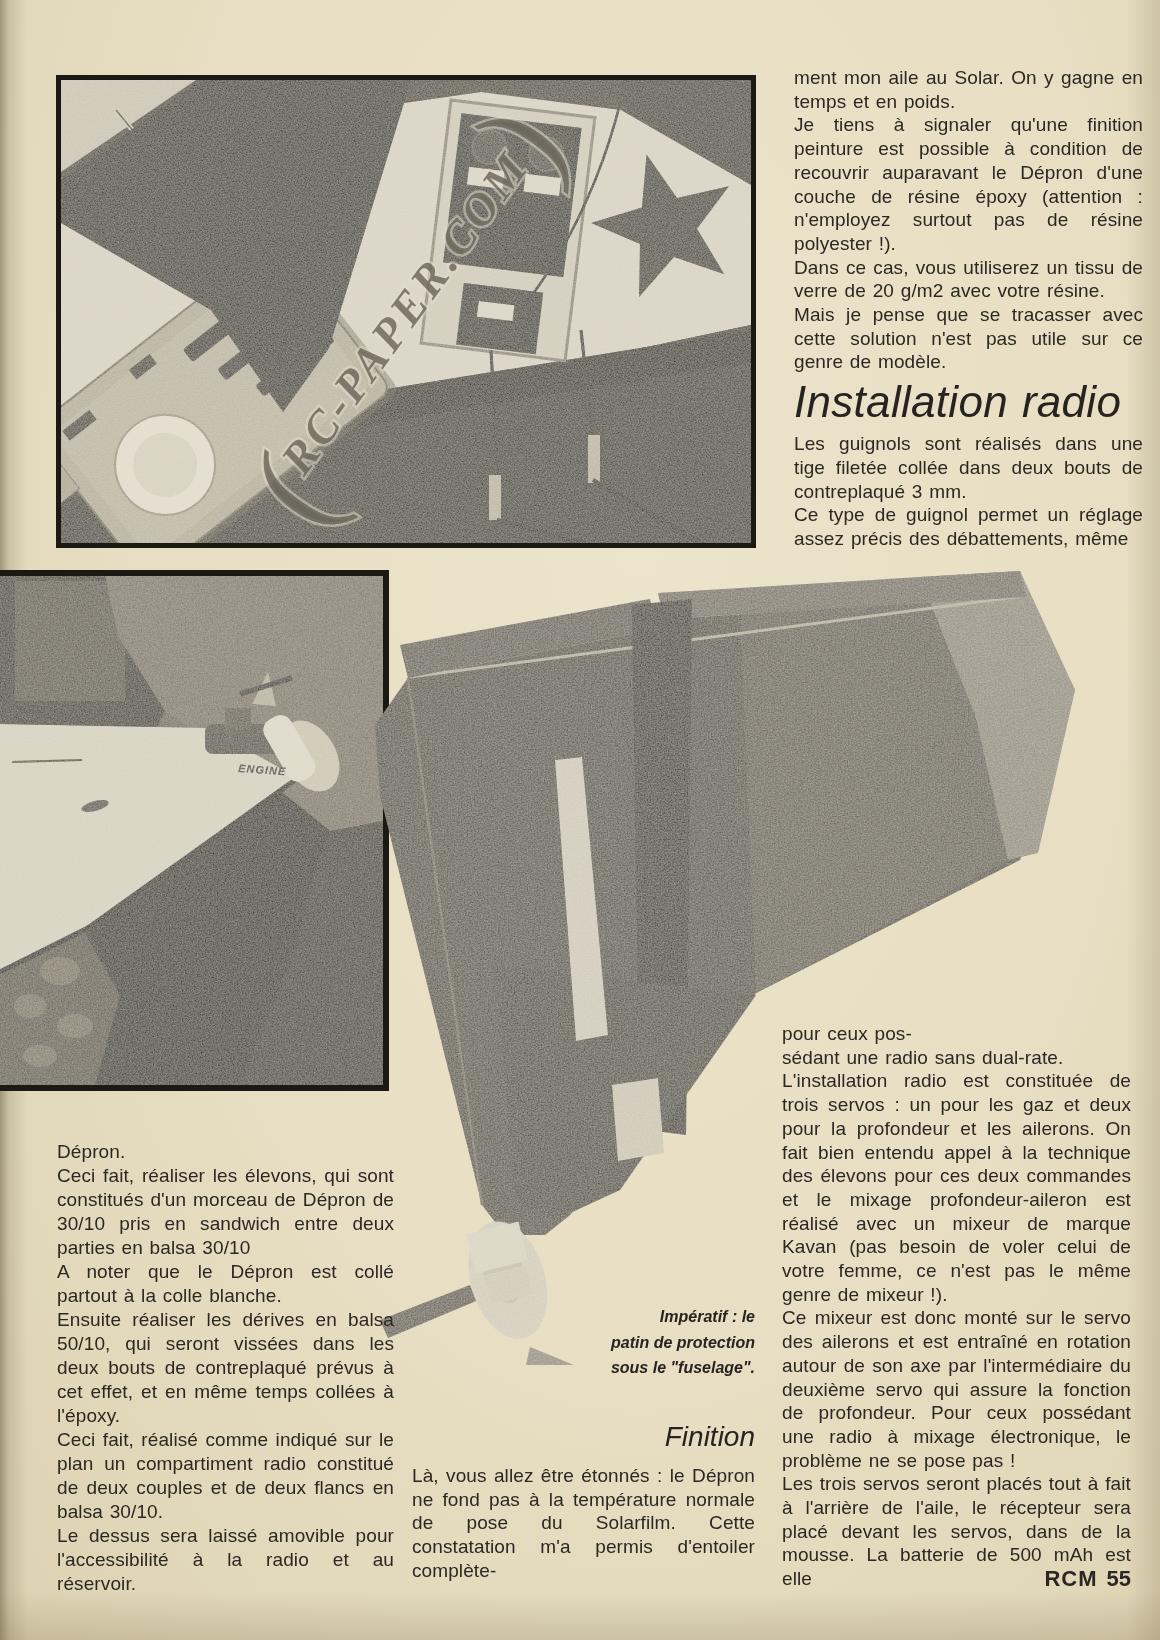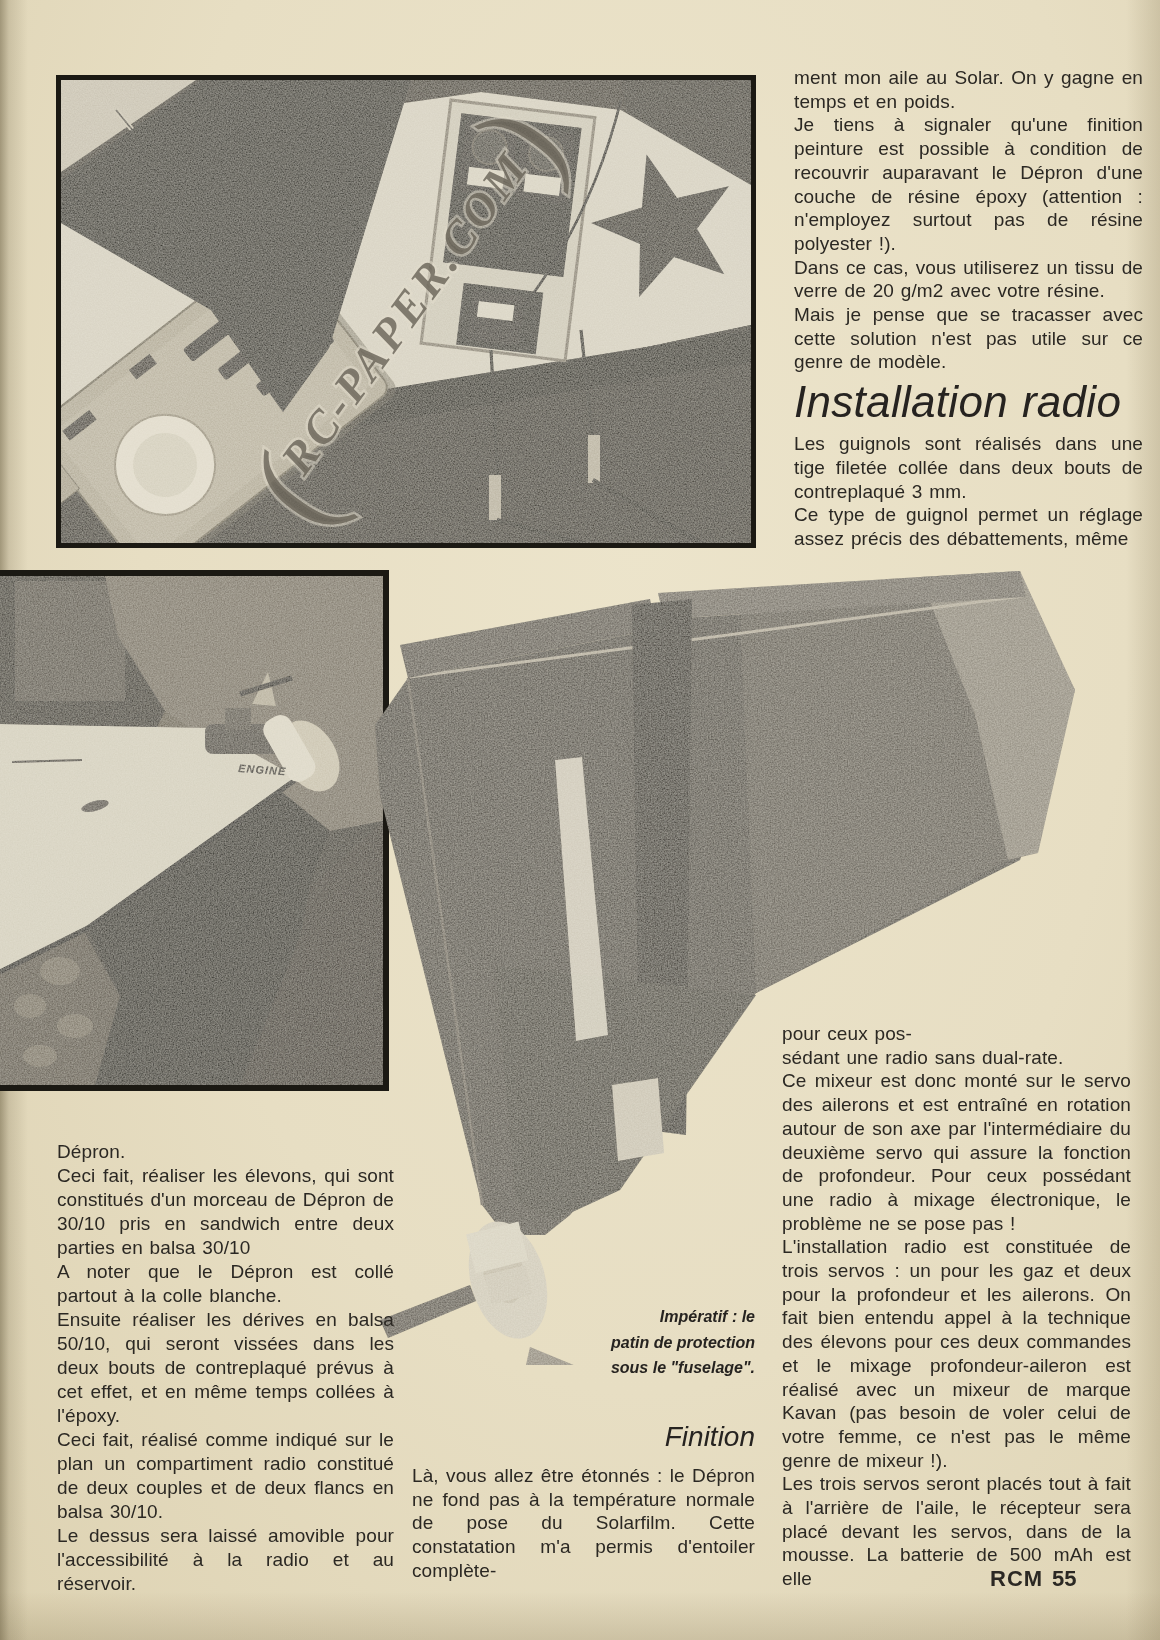--- a/index.html
+++ b/index.html
@@ -33,21 +33,21 @@
   #col-right-top{left:782px;top:66px;width:349px;margin-left:12px;}
   #col-right-bottom{left:782px;top:1022px;width:349px;}
   #col-left{left:57px;top:1140px;width:337px;line-height:24px;}
   #col-mid{left:412px;top:1464px;width:343px;}
   h2.section{font-style:italic;font-weight:400;font-size:44px;line-height:38px;margin:9px 0 11px 0;letter-spacing:.3px;text-align:left;color:#262320;}
   .wrap-line{text-align:left;}
   .caption{position:absolute;left:455px;top:1304px;width:300px;z-index:10;text-align:right;
     font-style:italic;font-weight:700;font-size:16px;line-height:25.5px;color:#262320;}
   .finition{position:absolute;left:455px;top:1420px;width:300px;z-index:10;text-align:right;
     font-style:italic;font-weight:400;font-size:28px;line-height:34px;color:#262320;}
-  .footer{position:absolute;left:990px;top:1566px;width:141px;z-index:10;text-align:left;font-size:22px;font-weight:700;}
+  .footer{position:absolute;left:990px;top:1566px;width:141px;z-index:10;text-align:right;font-size:22px;font-weight:700;}
   .footer .brand{letter-spacing:1px;}
   .footer .num{margin-left:9px;}
 </style>
 </head>
 <body>
 
 <div class="page">
 
   <div class="photo" id="photo-top">
     <svg viewBox="0 0 690 463" preserveAspectRatio="none">
@@ -205,22 +205,22 @@
     <p>Dans ce cas, vous utiliserez un tissu de verre de 20 g/m2 avec votre résine.</p>
     <p>Mais je pense que se tracasser avec cette solution n'est pas utile sur ce genre de modèle.</p>
     <h2 class="section">Installation radio</h2>
     <p>Les guignols sont réalisés dans une tige filetée collée dans deux bouts de contreplaqué 3 mm.</p>
     <p>Ce type de guignol permet un réglage assez précis des débattements, même</p>
   </div>
 
   <div class="col" id="col-right-bottom">
     <div class="wrap-line">pour ceux pos-</div>
     <div class="wrap-line">sédant une radio sans dual-rate.</div>
+    <p>L'installation radio est constituée de trois servos : un pour les gaz et deux pour la profondeur et les ailerons. On fait bien entendu appel à la technique des élevons pour ces deux commandes et le mixage profondeur-aileron est réalisé avec un mixeur de marque Kavan (pas besoin de voler celui de votre femme, ce n'est pas le même genre de mixeur !).</p>
     <p>Ce mixeur est donc monté sur le servo des ailerons et est entraîné en rotation autour de son axe par l'intermédiaire du deuxième servo qui assure la fonction de profondeur. Pour ceux possédant une radio à mixage électronique, le problème ne se pose pas !</p>
-    <p>L'installation radio est constituée de trois servos : un pour les gaz et deux pour la profondeur et les ailerons. On fait bien entendu appel à la technique des élevons pour ces deux commandes et le mixage profondeur-aileron est réalisé avec un mixeur de marque Kavan (pas besoin de voler celui de votre femme, ce n'est pas le même genre de mixeur !).</p>
     <p>Les trois servos seront placés tout à fait à l'arrière de l'aile, le récepteur sera placé devant les servos, dans de la mousse. La batterie de 500 mAh est elle</p>
   </div>
 
   <div class="col" id="col-left">
     <p>Dépron.</p>
     <p>Ceci fait, réaliser les élevons, qui sont constitués d'un morceau de Dépron de 30/10 pris en sandwich entre deux parties en balsa 30/10</p>
     <p>A noter que le Dépron est collé partout à la colle blanche.</p>
     <p>Ensuite réaliser les dérives en balsa 50/10, qui seront vissées dans les deux bouts de contreplaqué prévus à cet effet, et en même temps collées à l'époxy.</p>
     <p>Ceci fait, réalisé comme indiqué sur le plan un compartiment radio constitué de deux couples et de deux flancs en balsa 30/10.</p>
     <p>Le dessus sera laissé amovible pour l'accessibilité à la radio et au réservoir.</p>

